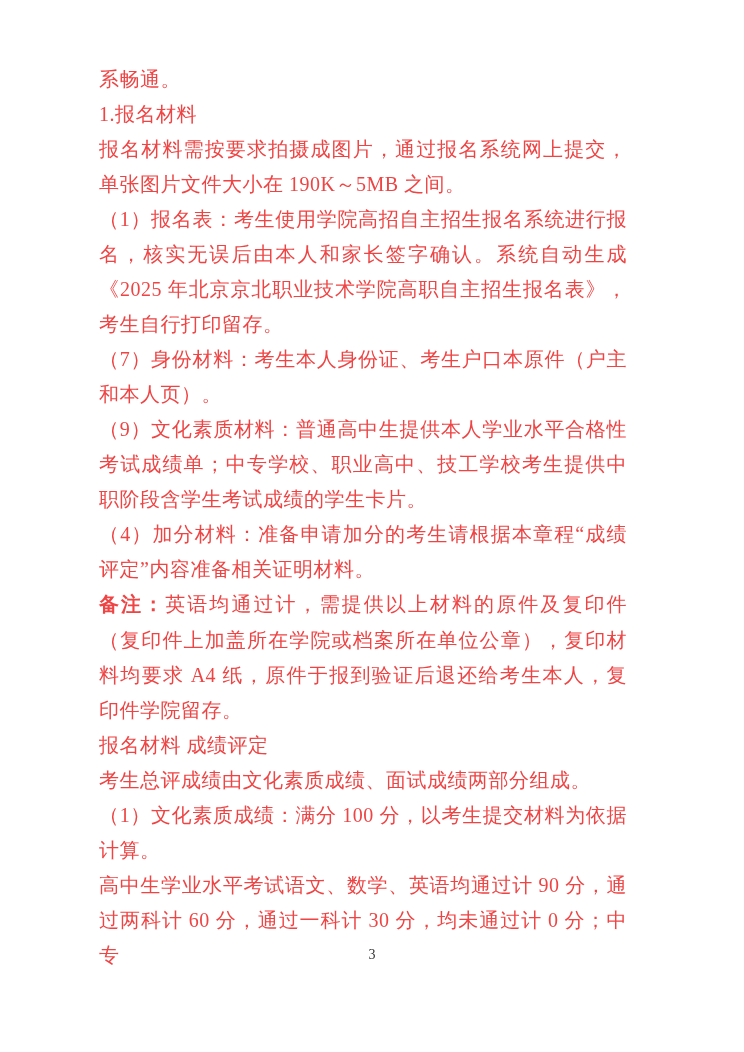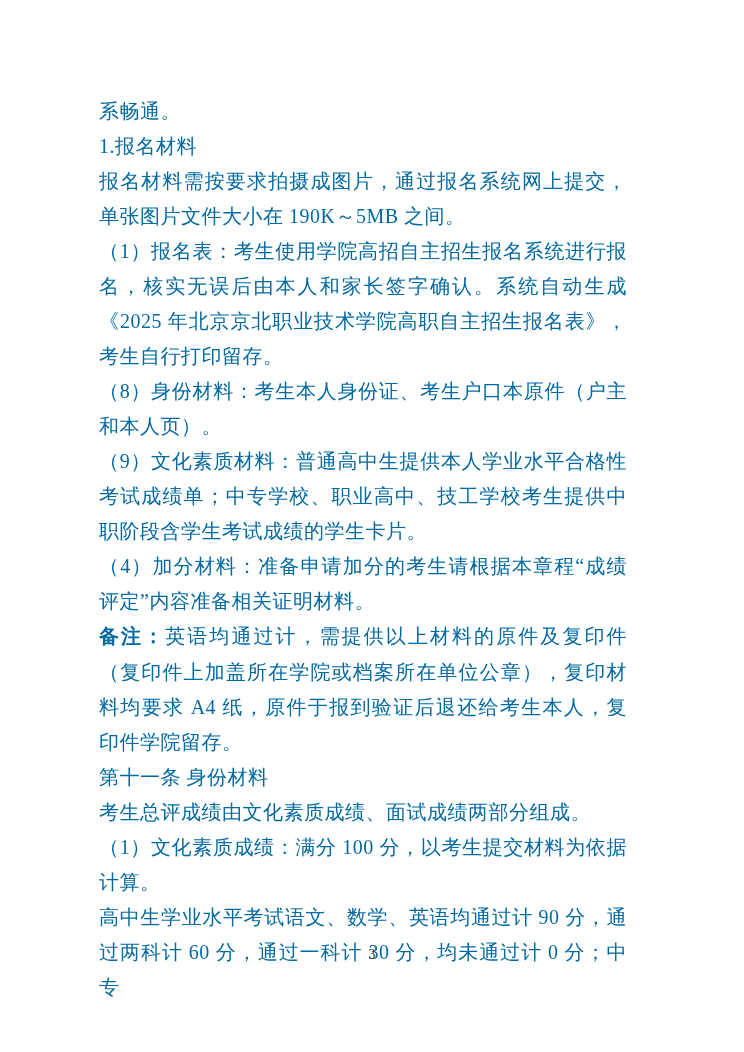--- a/index.html
+++ b/index.html
@@ -19,25 +19,24 @@
     inset: 0;
     background: #ffffff;
   }
   .content {
     position: absolute;
     left: 99px;
     top: 62px;
     width: 528px;
     font-size: 20px;
     line-height: 35px;
-    color: #0369a1;
+    color: #ef4444;
     text-align: justify;
     text-justify: inter-character;
     letter-spacing: 0.5px;
-    margin-top: 32px;
   }
   .content p,
   .content h2 {
     margin: 0;
     padding: 0;
     font-size: 20px;
     line-height: 35px;
     font-weight: normal;
   }
   .heading {
@@ -66,29 +65,29 @@
   <div class="content">
 
     <p>系畅通。</p>
 
     <p>1.报名材料</p>
 
     <p>报名材料需按要求拍摄成图片，通过报名系统网上提交，单张图片文件大小在 190K～5MB 之间。</p>
 
     <p>（1）报名表：考生使用学院高招自主招生报名系统进行报名，核实无误后由本人和家长签字确认。系统自动生成《2025 年北京京北职业技术学院高职自主招生报名表》，考生自行打印留存。</p>
 
-    <p>（8）身份材料：考生本人身份证、考生户口本原件（户主和本人页）。</p>
+    <p>（7）身份材料：考生本人身份证、考生户口本原件（户主和本人页）。</p>
 
     <p>（9）文化素质材料：普通高中生提供本人学业水平合格性考试成绩单；中专学校、职业高中、技工学校考生提供中职阶段含学生考试成绩的学生卡片。</p>
 
     <p>（4）加分材料：准备申请加分的考生请根据本章程“成绩评定”内容准备相关证明材料。</p>
 
     <p><span class="lead-bold">备注：</span><span>英语均通过计，需提供以上材料的原件及复印件（复印件上加盖所在学院或档案所在单位公章），复印材料均要求 A4 纸，原件于报到验证后退还给考生本人，复印件学院留存。</span></p>
 
-    <h2 class="heading">第十一条 身份材料</h2>
+    <h2 class="heading">报名材料 成绩评定</h2>
 
 
     <p>考生总评成绩由文化素质成绩、面试成绩两部分组成。</p>
 
     <p>（1）文化素质成绩：满分 100 分，以考生提交材料为依据计算。</p>
 
     <p>高中生学业水平考试语文、数学、英语均通过计 90 分，通过两科计 60 分，通过一科计 30 分，均未通过计 0 分；中专</p>
 
   </div>
 

